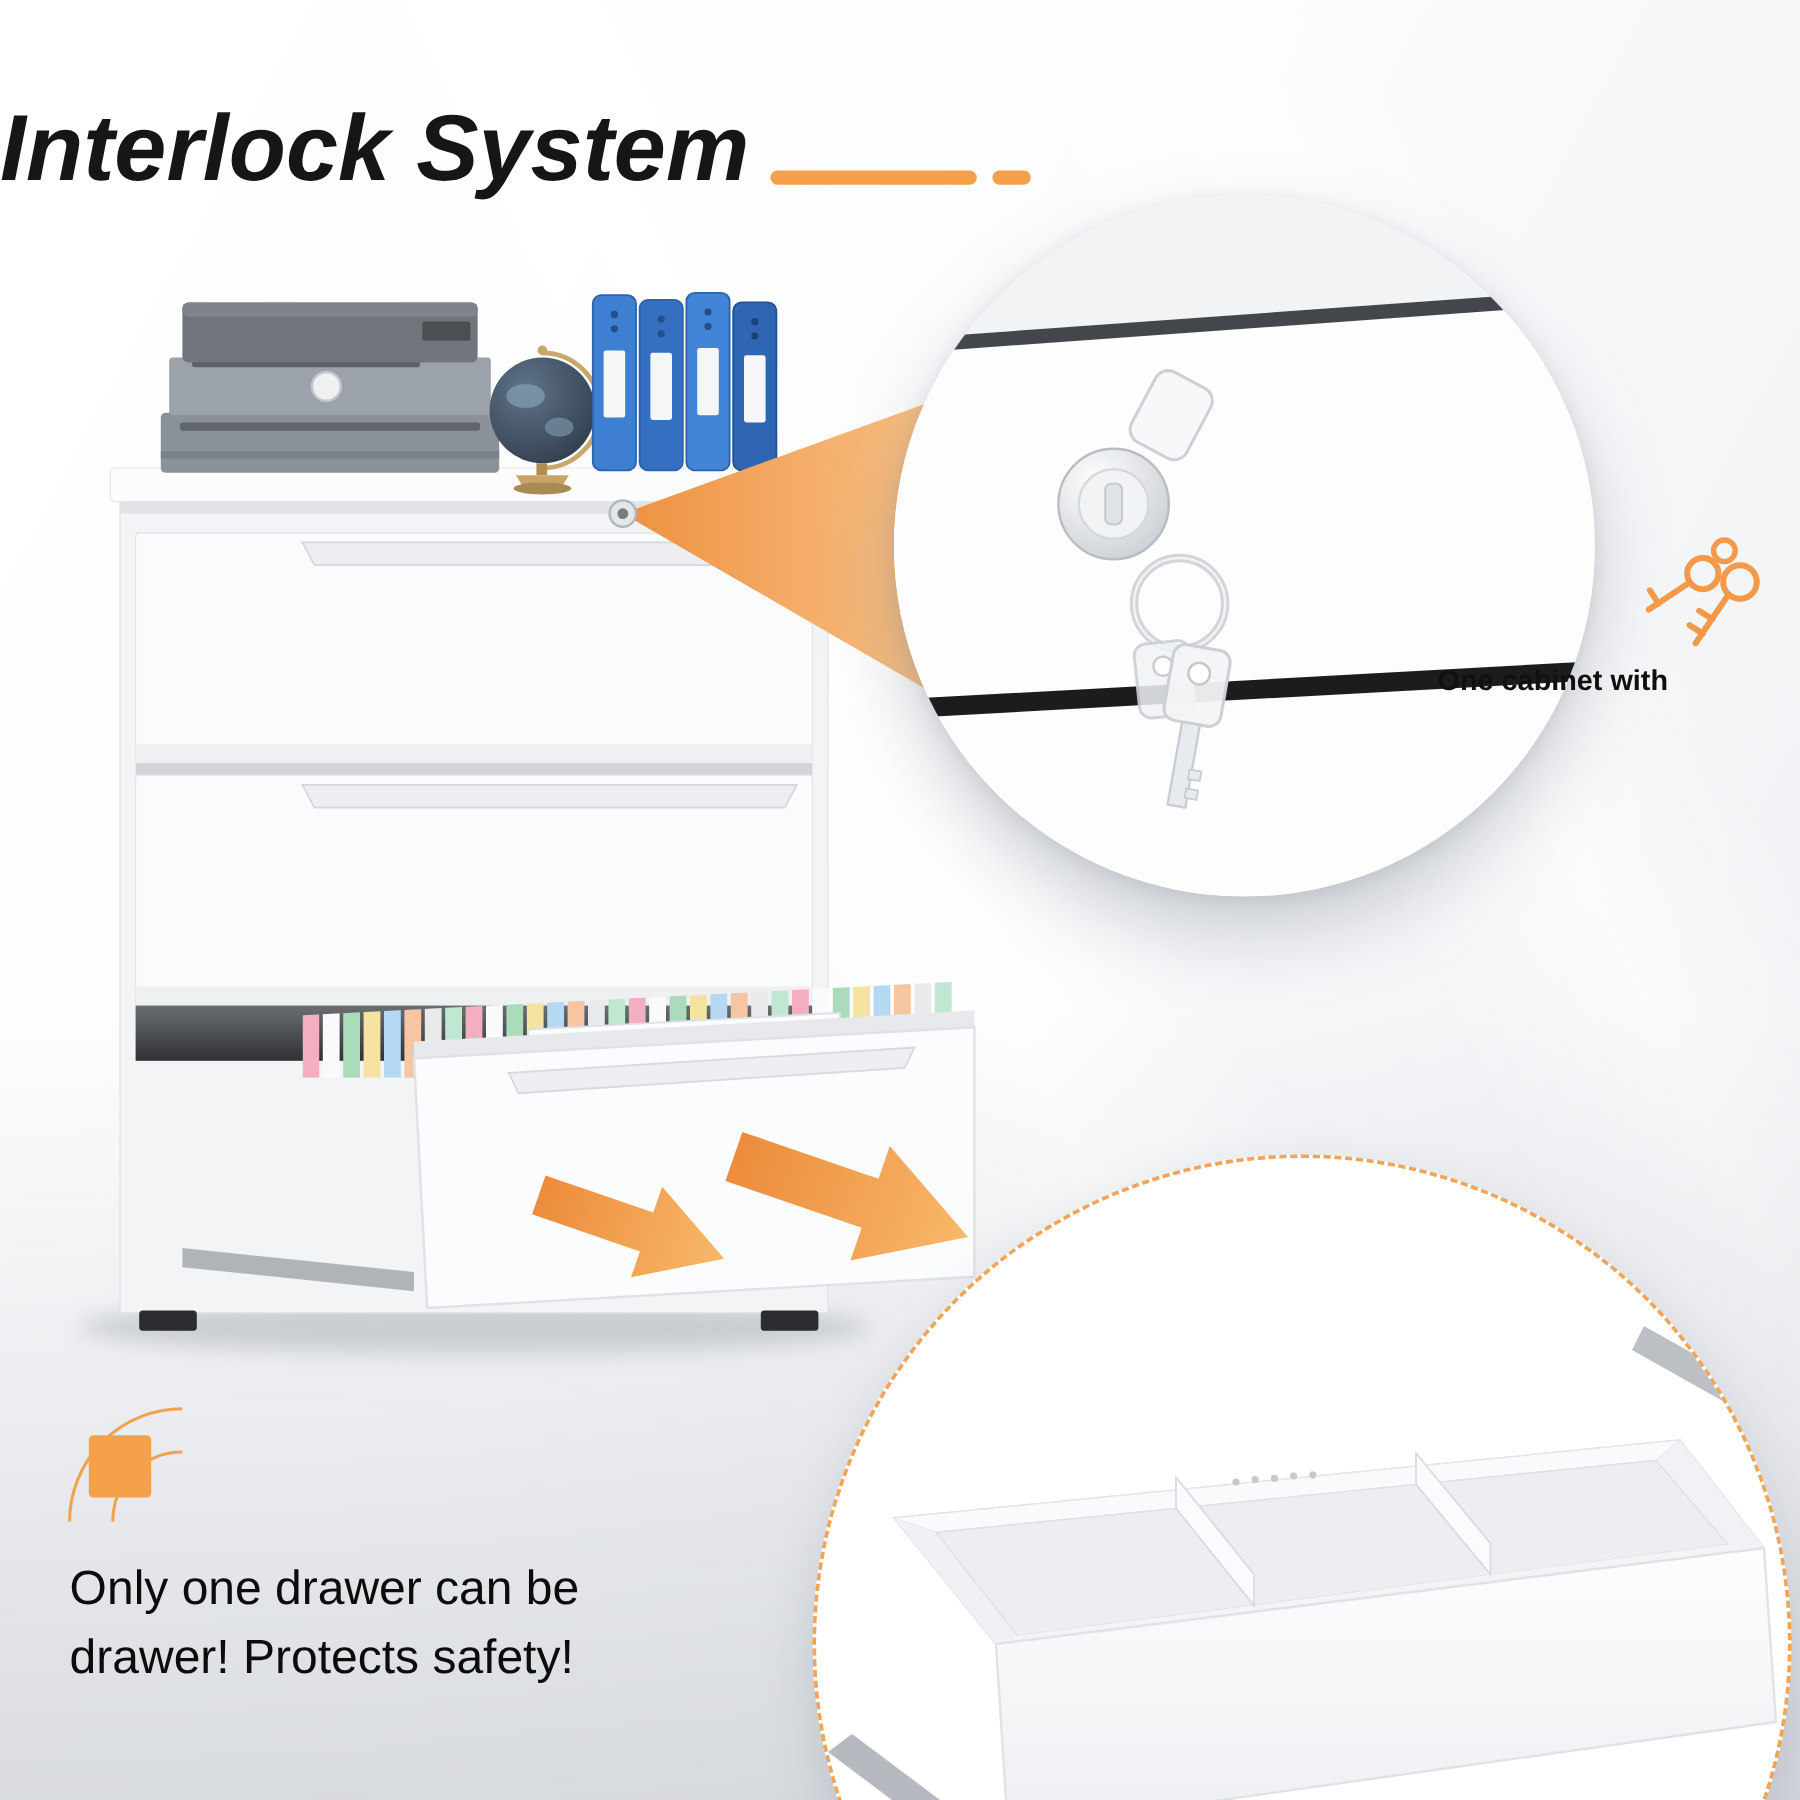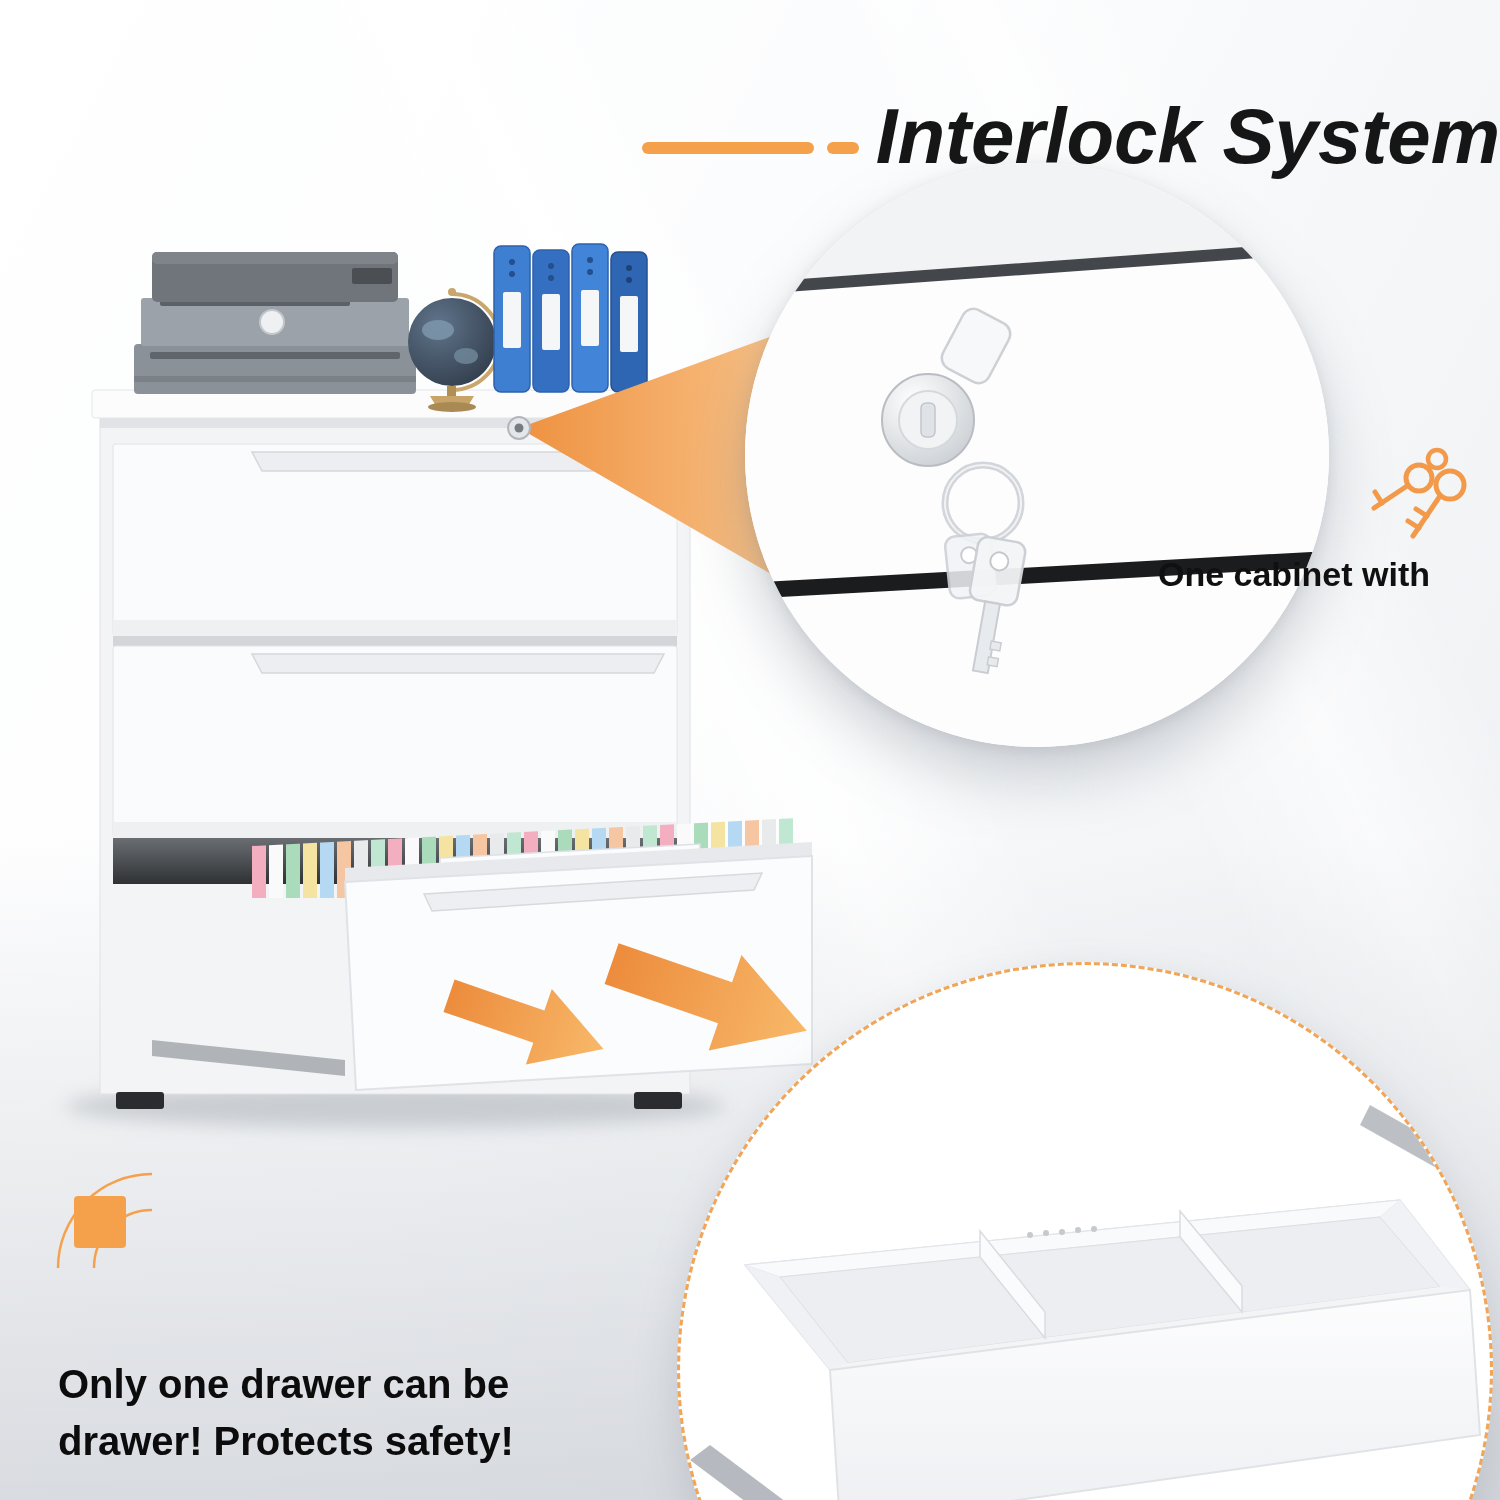--- a/index.html
+++ b/index.html
@@ -14,32 +14,32 @@
   .floor { position:absolute; left:0; bottom:0; width:100%; height:44%;
     background:linear-gradient(to bottom, rgba(205,209,215,0) 0%, rgba(203,207,213,.45) 65%, rgba(193,197,204,.6) 100%);
   }
   .layer { position:absolute; left:0; top:0; }
   .zoom-circle { position:absolute; border-radius:50%; background:#fff; overflow:hidden; }
   .zoom-circle.big { left:745px; top:163px; width:584px; height:584px;
     box-shadow:0 30px 60px rgba(120,128,140,.35), 0 4px 14px rgba(120,128,140,.18); z-index:3; }
   .zoom-circle.bottom { left:677px; top:962px; width:810px; height:810px;
     border:3px dashed #F2A457; box-shadow:0 18px 40px rgba(130,138,148,.28); z-index:3; }
   .overlay { z-index:4; }
-  .title { position:absolute; top:39px; left:0; width:100%; text-align:right;
+  .title { position:absolute; top:26px; left:0; width:100%; text-align:left;
     font-size:78px; font-weight:bold; font-style:italic; color:#161616; z-index:6; }
   .divider { position:absolute; top:142px; left:0; width:100%; display:flex;
     justify-content:center; align-items:center; gap:13px; z-index:6; }
   .bar-long { width:172px; height:12px; border-radius:6px; background:#F5A14B; }
   .bar-short { width:32px; height:12px; border-radius:6px; background:#F5A14B; }
   .subtitle { position:absolute; top:186px; left:0; width:100%; text-align:center;
     font-size:38px; font-weight:bold; color:#121212; z-index:6; }
   .keys-caption { position:absolute; left:1122px; top:552px; width:344px; text-align:center;
-    font-size:34px; font-weight:bold; line-height:1.32; color:#101010; z-index:6; }
-  .safety { position:absolute; left:58px; top:1356px; width:590px;
-    font-size:40px; font-weight:bold; line-height:1.43; color:#0c0c0c; z-index:6; }
+    font-size:24px; font-weight:bold; line-height:1.32; color:#101010; z-index:6; }
+  .safety { position:absolute; left:58px; top:1296px; width:590px;
+    font-size:40px; font-weight:normal; line-height:1.43; color:#0c0c0c; z-index:6; }
 </style>
 </head>
 <body>
 
 <div class="canvas">
   <div class="streaks"></div>
   <div class="floor"></div>
 
   <svg class="layer" width="1500" height="1500" viewBox="0 0 1500 1500">
     <defs>

